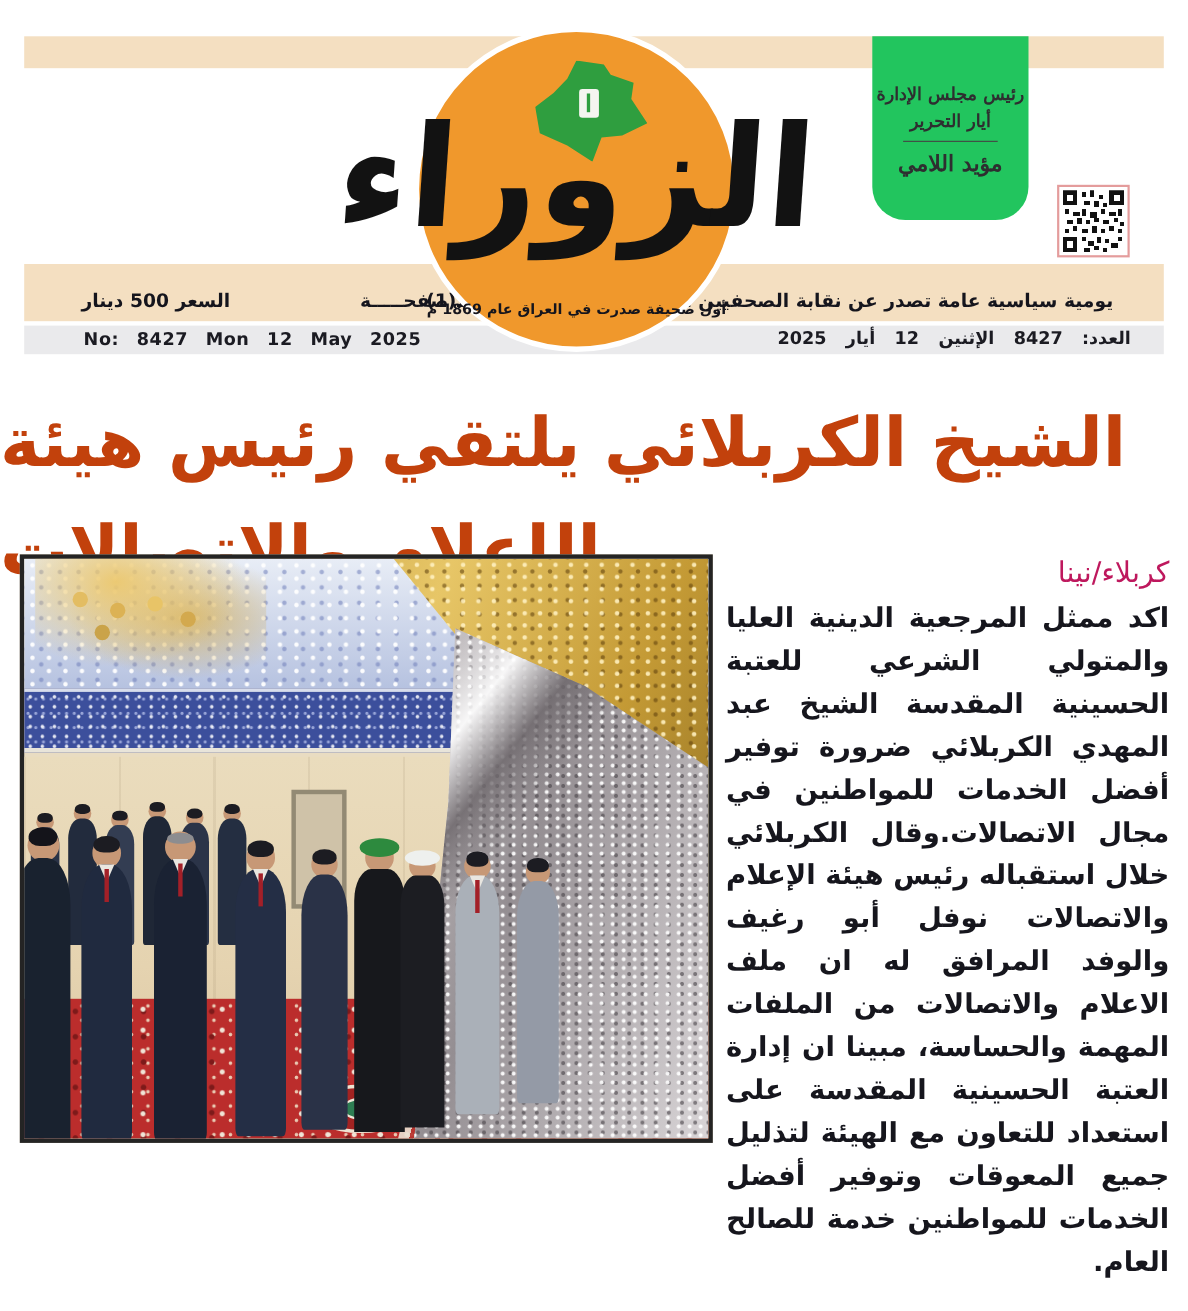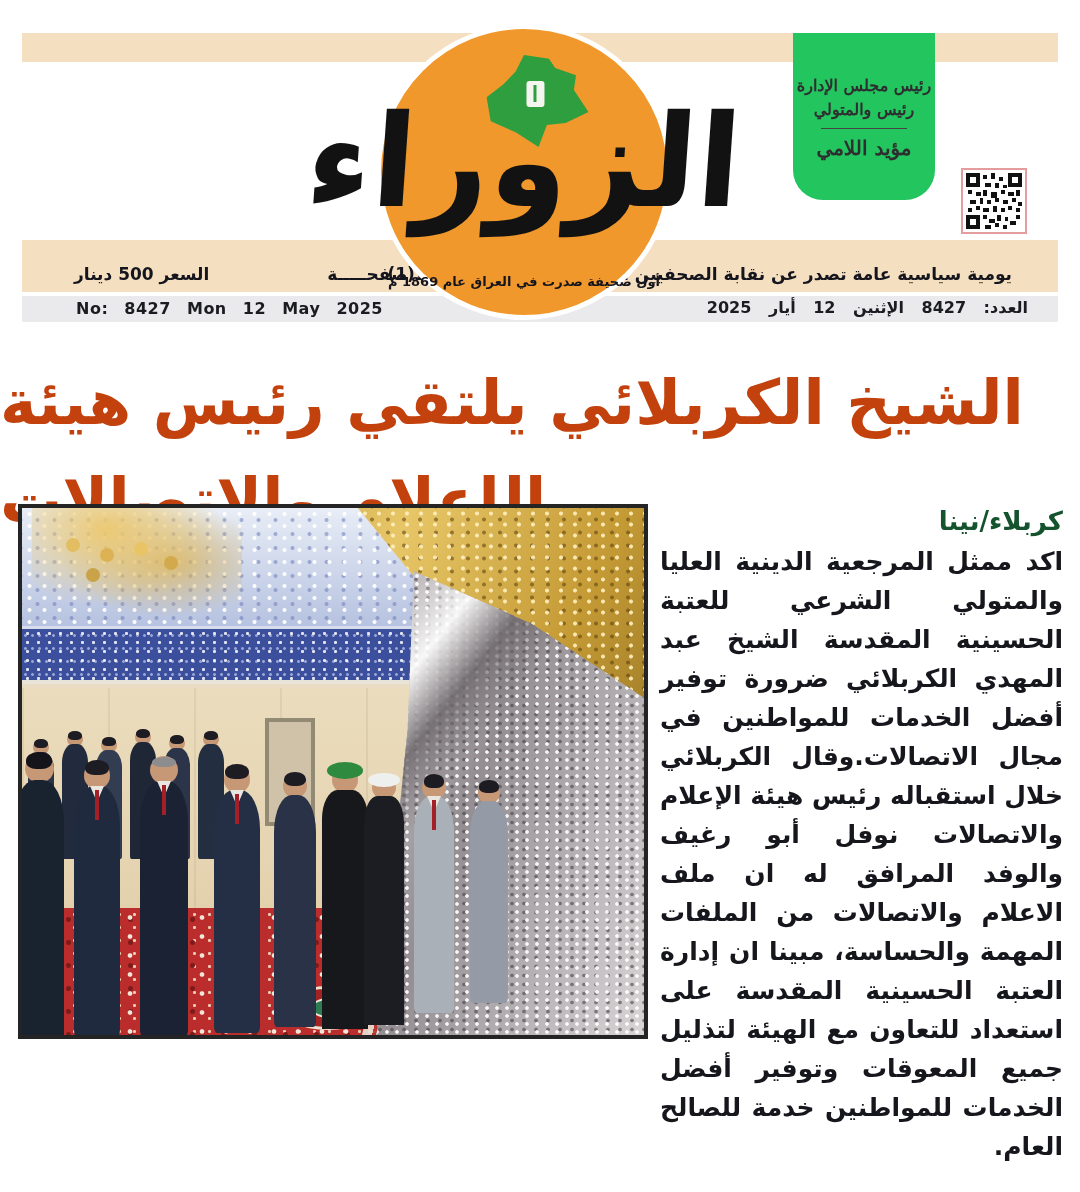--- a/index.html
+++ b/index.html
@@ -53,21 +53,21 @@
 
   
   .kicker { margin-top:8px; height:80px; line-height:80px; text-align:center; direction:rtl;
     font-size:44px; font-weight:900; color:#747579; letter-spacing:-1px; }
   .headline { margin-top:24px; height:98px; line-height:98px; text-align:left; direction:rtl;
     font-size:62px; font-weight:700; color:#c2410c; letter-spacing:-1px; }
 
   
   .content { margin:52px 17px 0 18px; display:flex; gap:12px; }
   .body-col { order:2; width:408px; direction:rtl; padding-top:2px; }
-  .dateline { font-size:26px; font-weight:700; color:#14532d; margin-bottom:6px;text-align:right; }
+  .dateline { font-size:26px; font-weight:400; color:#be185d; margin-bottom:6px;text-align:right; }
   .body-text { font-size:25px; font-weight:700; color:#16161d; line-height:39px;
     text-align:justify; }
 
   
   .photo { order:1; position:relative; width:630px; height:535px; border:4px solid #242424;
     overflow:hidden; background:#e9dcc2; flex:none; }
   .ph { position:absolute; }
   .ph-ceiling { left:0; right:0; top:0; height:118px;
     background:
       radial-gradient(circle, rgba(255,255,255,.95) 1.5px, transparent 2.5px) 0 0/15px 12px,
@@ -139,21 +139,21 @@
   [data-interactable] { outline:none; }
 </style>
 </head>
 <body>
 
 <header class="masthead" data-interactable="false">
   <div class="band-top" data-interactable="false"></div>
 
   <div class="editor-badge" data-interactable="false">
     <div class="role" data-interactable="false">رئيس مجلس الإدارة</div>
-    <div class="role" data-interactable="false">رئيس والمتولي</div>
+    <div class="role" data-interactable="false">أيار التحرير</div>
     <hr class="rule" data-interactable="false">
     <div class="ename" data-interactable="false">مؤيد اللامي</div>
   </div>
 
   <div class="qr-box" data-interactable="false">
     <svg viewBox="0 0 29 29" shape-rendering="crispEdges" data-interactable="false">
       <rect width="29" height="29" fill="#fff"></rect>
       <g fill="#111">
         <rect x="0" y="0" width="7" height="7"></rect>
           <rect x="22" y="0" width="7" height="7"></rect>

